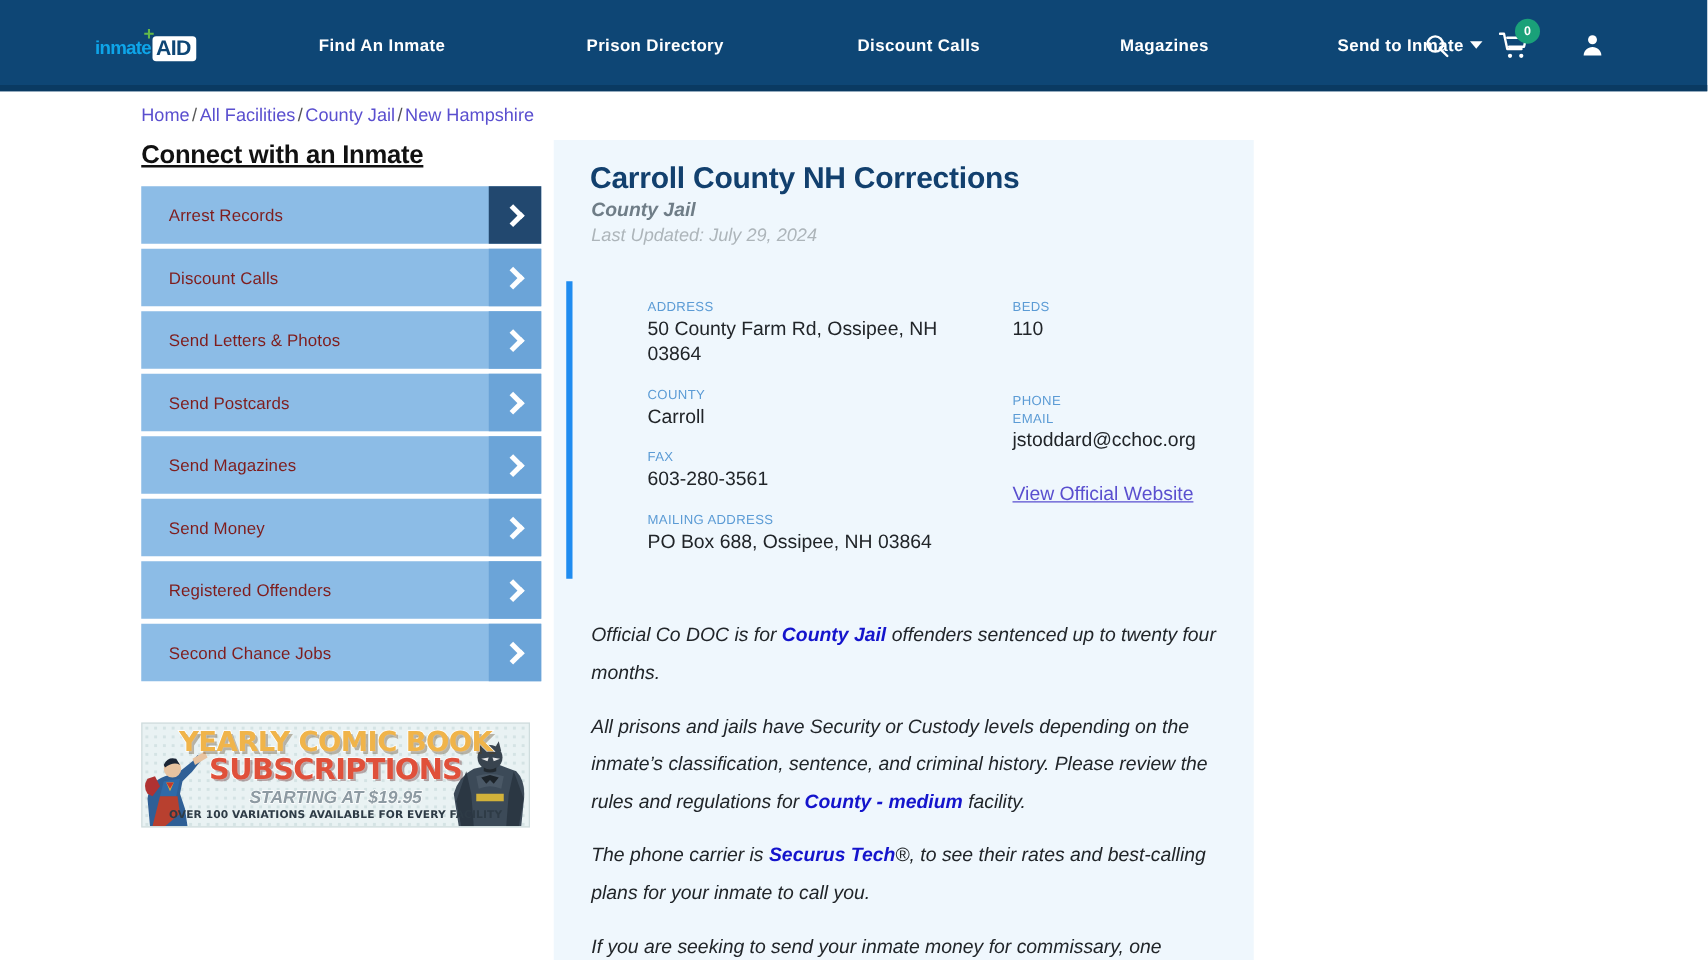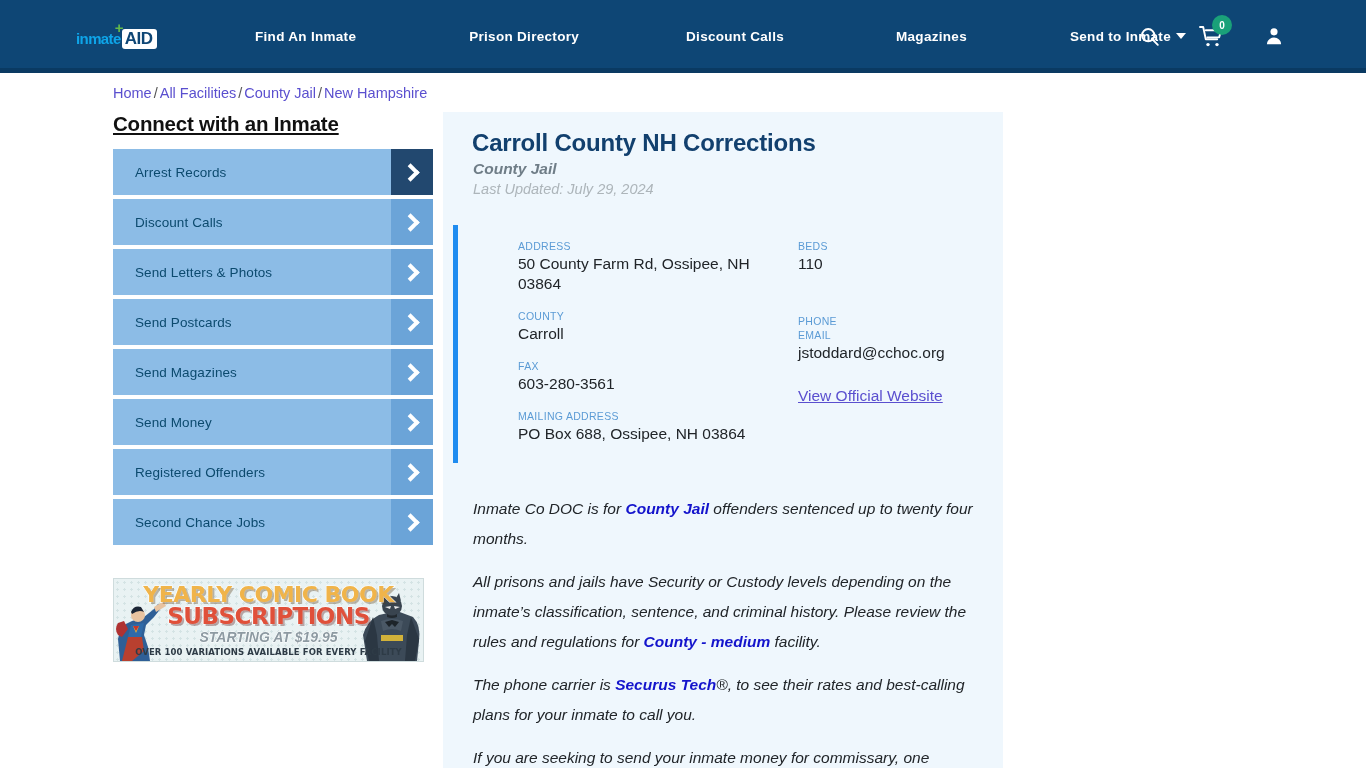--- a/index.html
+++ b/index.html
@@ -153,21 +153,21 @@
     width: 320px;
     height: 46px;
     background: #8cbce6;
     margin-bottom: 4px;
     position: relative;
     display: flex;
     align-items: center;
     cursor: pointer;
   }
   .side-btn-label {
-    color: #0c4a6e;
+    color: #7f1d1d;
     font-size: 13.5px;
     padding-left: 22px;
     letter-spacing: 0.1px;
   }
   .side-btn-arrow {
     position: absolute;
     right: 0; top: 0;
     width: 42px; height: 46px;
     background: #6ba4d8;
     display: flex;
@@ -277,21 +277,21 @@
     position: absolute;
     left: 10px; top: 113px;
     width: 540px; height: 238px;
   }
   .info-bar {
     position: absolute; left: 0; top: 0;
     width: 5px; height: 238px;
     background: #1f8cf0;
   }
   .info-col-l { position: absolute; left: 65px; top: 15px; width: 250px; }
-  .info-col-r { position: absolute; left: 345px; top: 15px; width: 210px; }
+  .info-col-r { position: absolute; left: 357px; top: 15px; width: 210px; }
 
   .info-label {
     font-size: 10.5px;
     color: #5b9bd5;
     letter-spacing: 0.3px;
     margin-bottom: 2px;
   }
   .info-value {
     font-size: 15.5px;
     color: #212529;
@@ -501,21 +501,21 @@
       <div class="info-label">PHONE</div>
 
       <div class="info-label">EMAIL</div>
       <div class="info-value">jstoddard@cchoc.org</div>
 
       <a class="info-link">View Official Website</a>
     </div>
   </div>
 
   <div class="card-body">
-    <p><span>Inmate Co DOC is for </span><b>County Jail</b><span> offenders sentenced up to twenty four months.</span></p>
+    <p><span>Official Co DOC is for </span><b>County Jail</b><span> offenders sentenced up to twenty four months.</span></p>
 
     <p><span>All prisons and jails have Security or Custody levels depending on the inmate’s classification, sentence, and criminal history. Please review the rules and regulations for </span><b>County - medium</b><span> facility.</span></p>
 
     <p><span>The phone carrier is </span><b>Securus Tech</b><span class="plain">®</span><span>, to see their rates and best-calling plans for your inmate to call you.</span></p>
 
     <p><span>If you are seeking to send your inmate money for commissary, one recommended for this facility is </span></p>
   </div>
 </div>
 
 </body></html>

